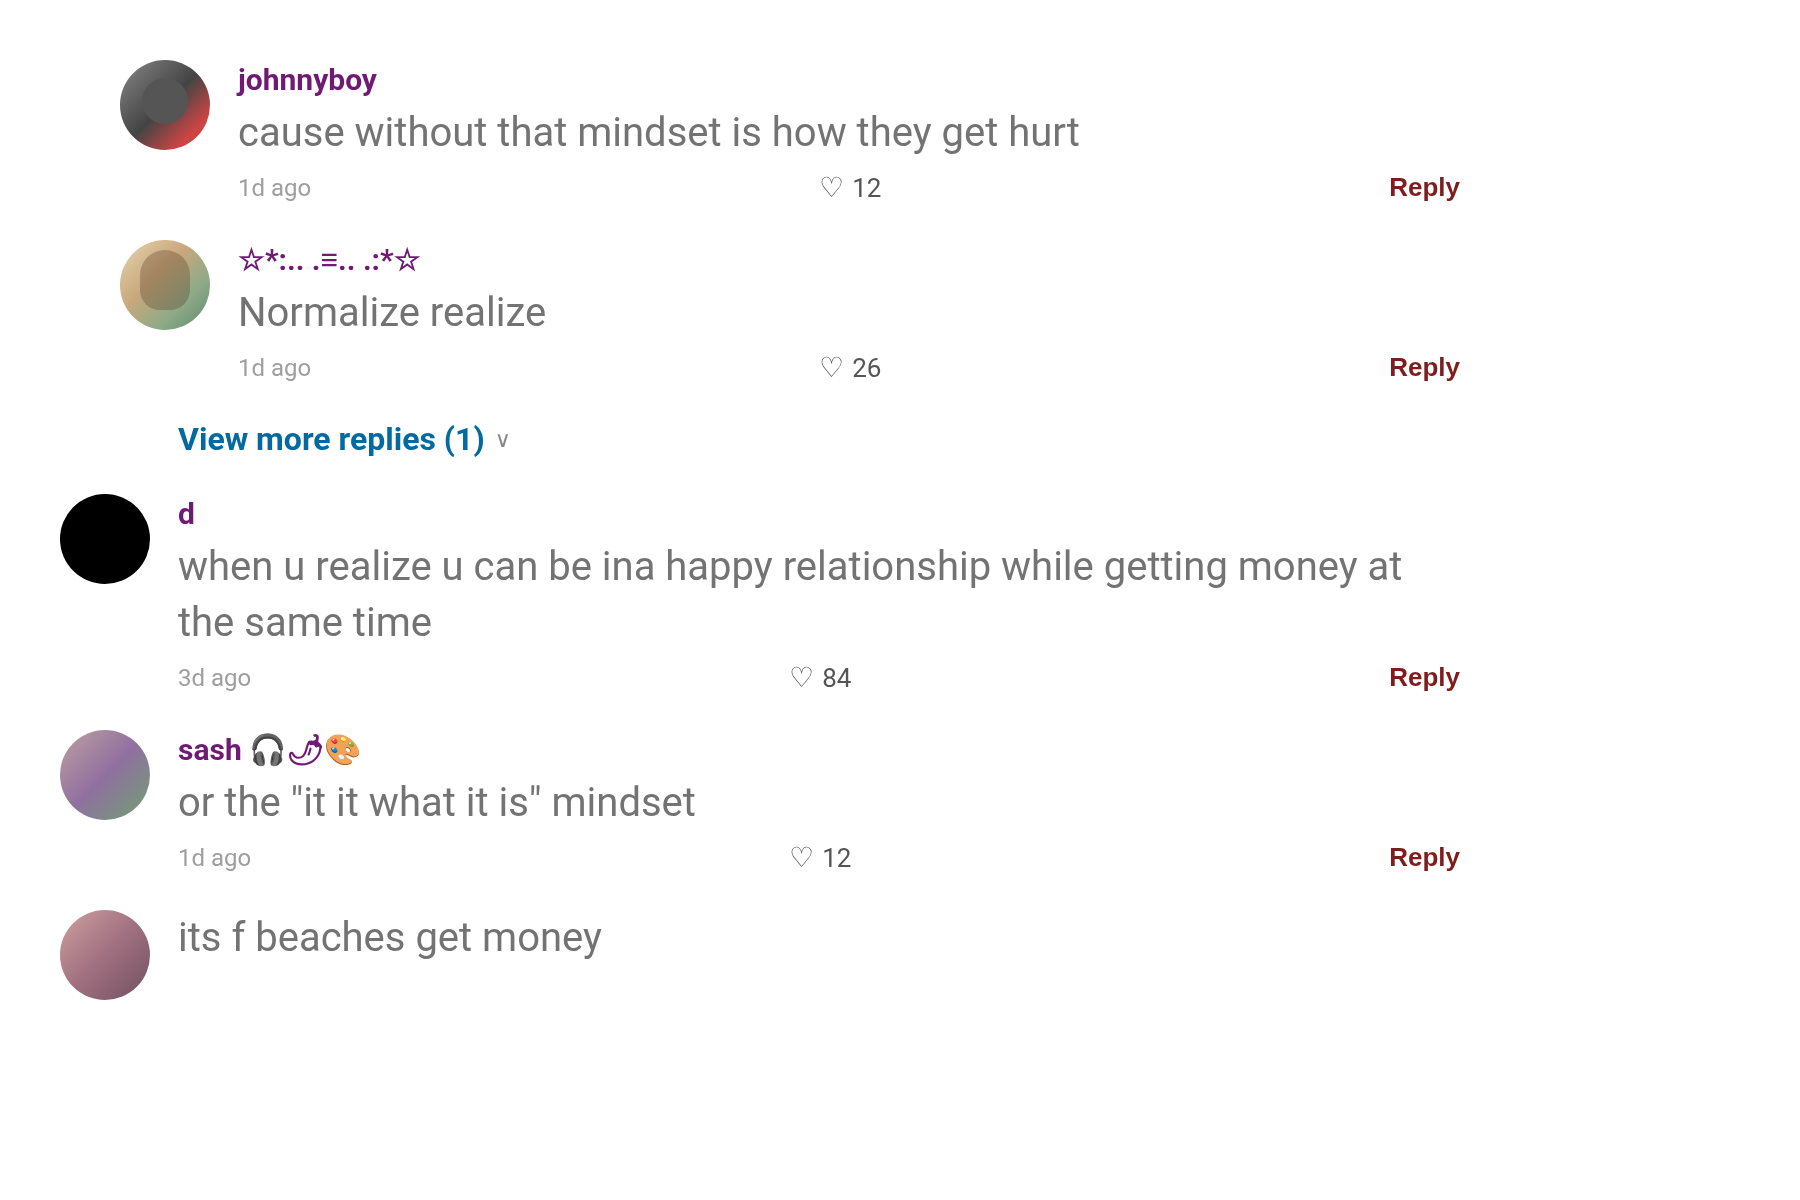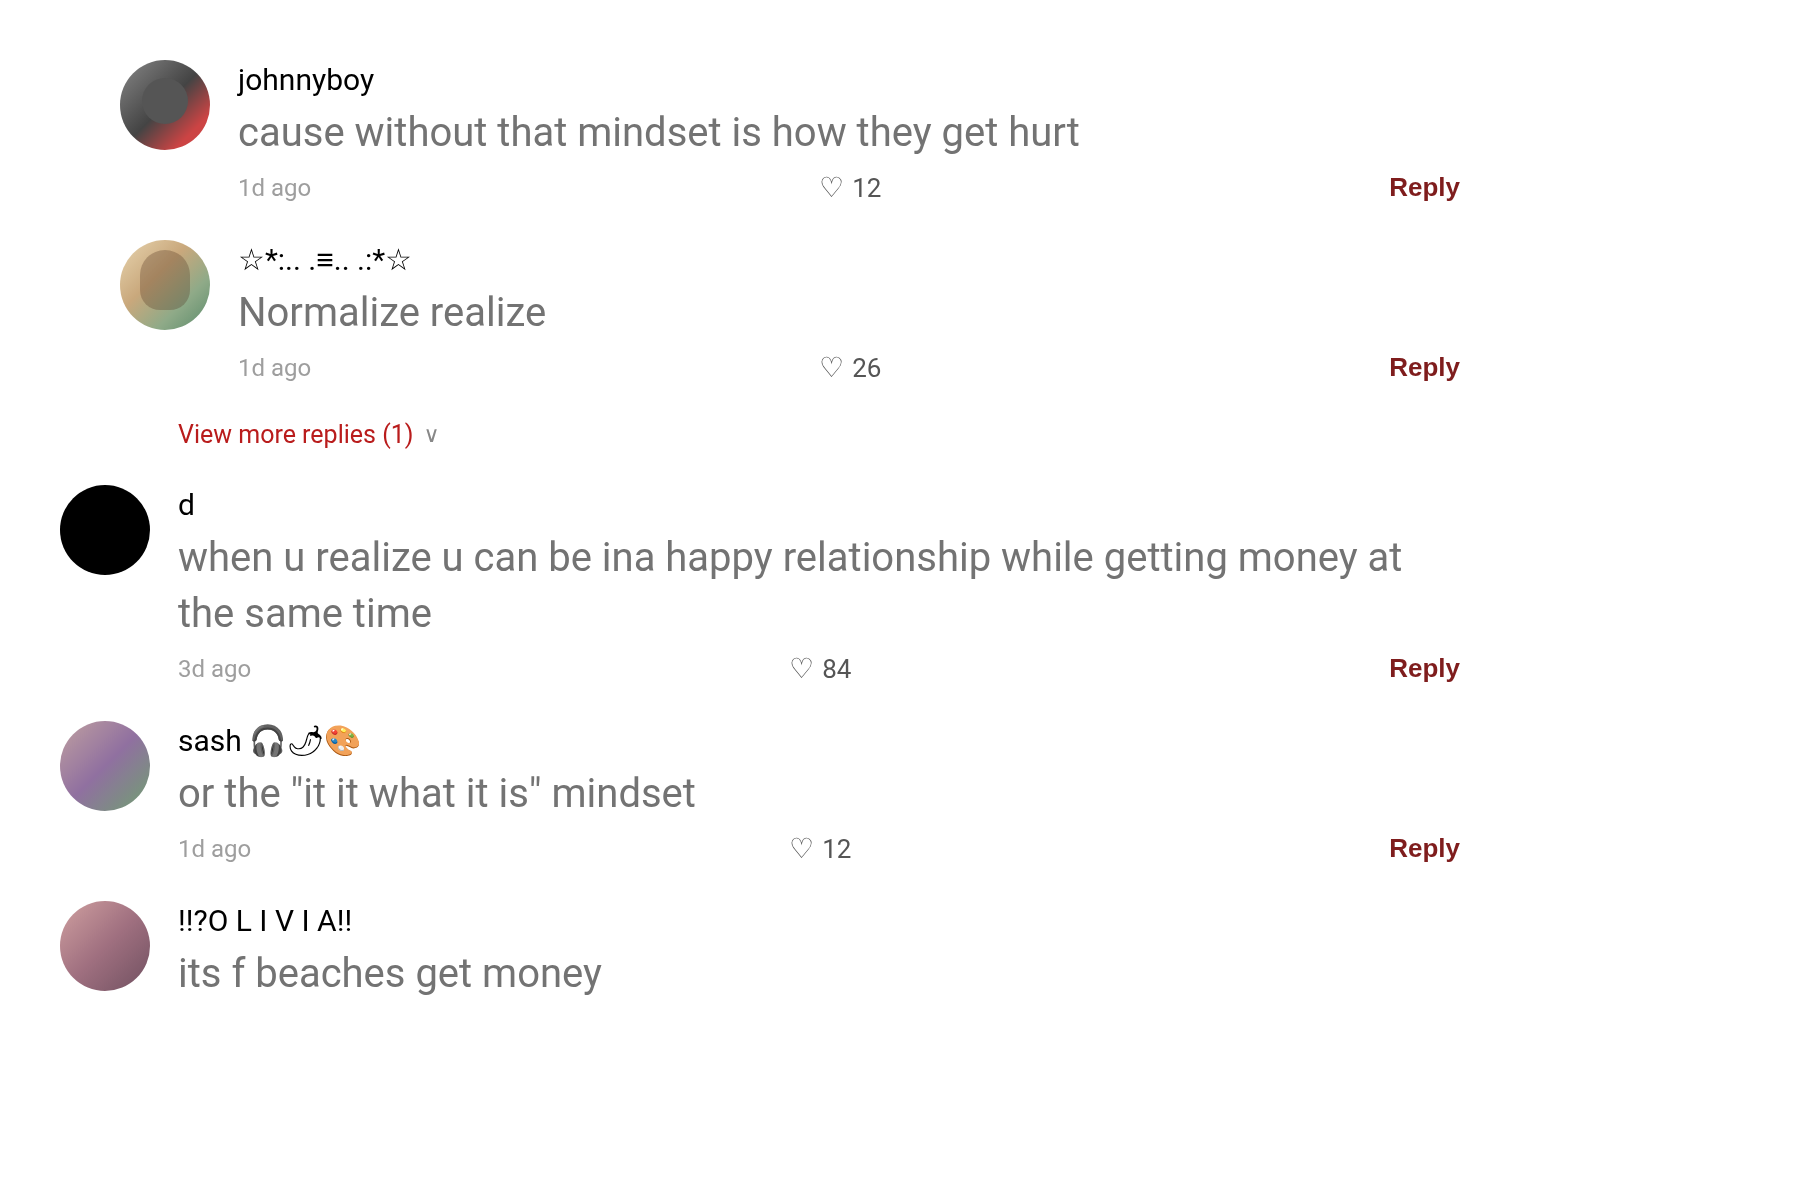--- a/index.html
+++ b/index.html
@@ -80,22 +80,22 @@
     .avatar-olivia {
       background: linear-gradient(135deg, #d0a0a0 0%, #a07080 50%, #705060 100%);
     }
 
     .comment-content {
       flex: 1;
     }
 
     .username {
       font-size: 30px;
-      font-weight: 400;
-      color: #000000;
+      font-weight: 700;
+      color: #701a75;
       margin-bottom: 6px;
       line-height: 1.3;
     }
 
     .comment-text {
       font-size: 40px;
       font-weight: 400;
       color: #737373;
       margin-bottom: 10px;
       line-height: 1.4;
@@ -142,23 +142,23 @@
     .view-more-replies {
       display: flex;
       align-items: center;
       gap: 10px;
       margin-left: 118px;
       margin-bottom: 36px;
       cursor: pointer;
     }
 
     .view-more-text {
-      font-size: 25px;
-      color: #b91c1c;
-      font-weight: 400;
+      font-size: 32px;
+      color: #0369a1;
+      font-weight: 700;
     }
 
     .chevron-icon {
       font-size: 22px;
       color: #888;
     }
 
     
     .sub-comment {
       margin-left: 60px;
@@ -234,18 +234,17 @@
           <span class="like-count">12</span>
         </div>
         <button class="reply-btn">Reply</button>
       </div>
     </div>
   </div>
 
   <div class="comment-block">
     <div class="avatar avatar-olivia"></div>
     <div class="comment-content">
-      <div class="username">!!?O L I V I A!!</div>
       <div class="comment-text">its f beaches get money</div>
     </div>
   </div>
 
 </div>
 
 </body></html>

